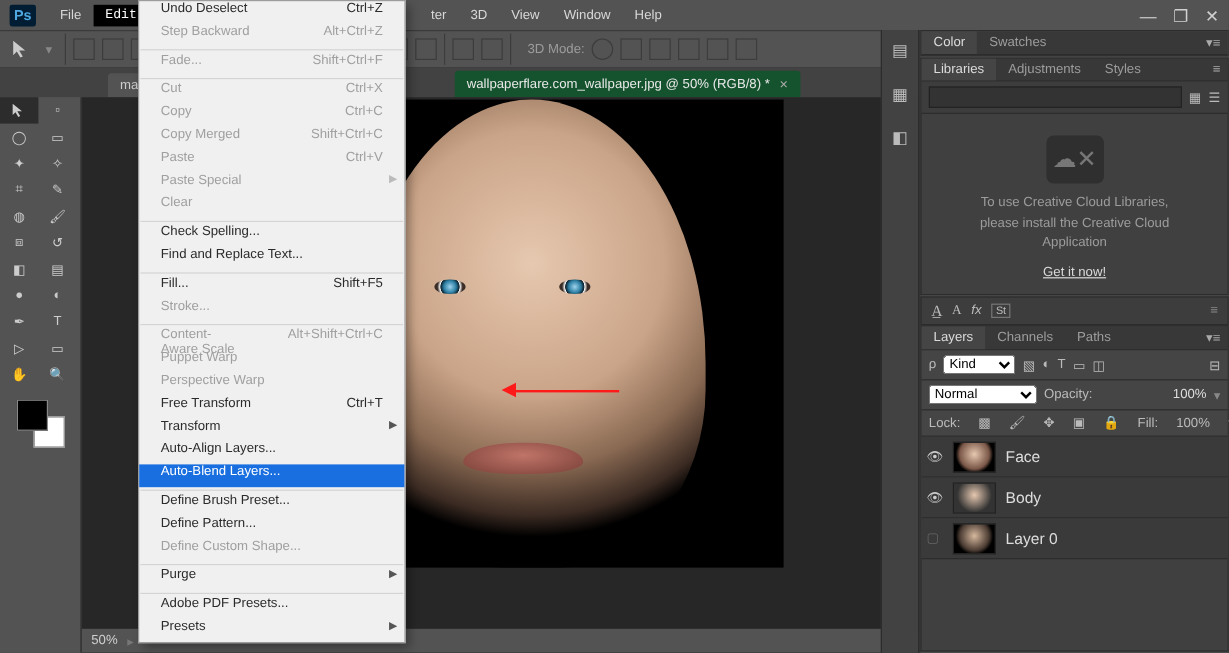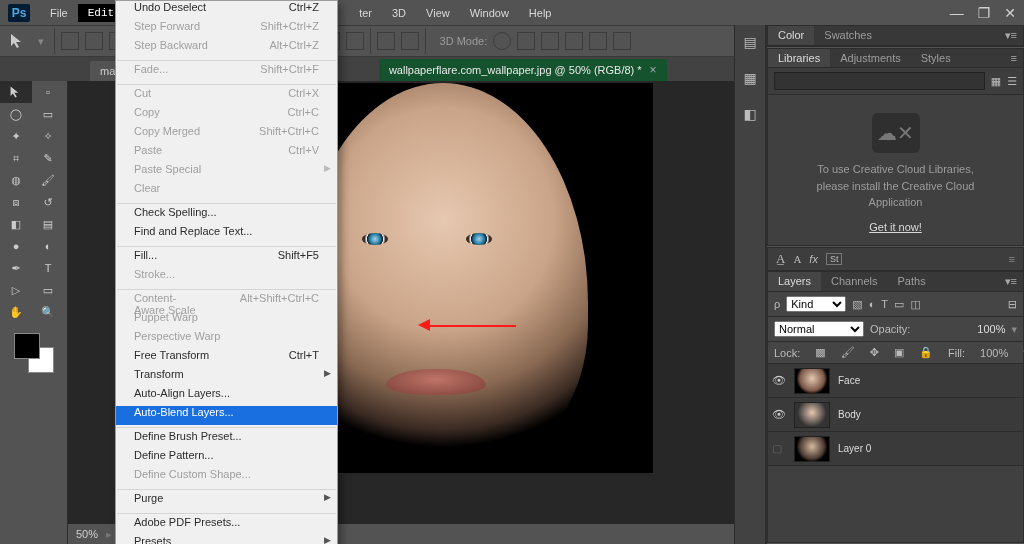--- a/index.html
+++ b/index.html
@@ -70,21 +70,21 @@
 
 
 .charstrip { background:#3d3d3d; height:24px; display:flex; align-items:center; gap:8px; padding:0 8px; font-size:11px; color:#bbb; border:1px solid #2c2c2c;}
 
 
 .layers-body { background:#454545;}
 .row-opts { display:flex; align-items:center; gap:6px; padding:3px 6px; color:#ccc;}
 .row-opts select, .row-opts .selectish { background:#333; color:#ccc; border:1px solid #222; font-size:11px; height:18px;}
 .layerlist .layer { display:flex; align-items:center; height:34px; background:#3a3a3a; border-bottom:1px solid #2c2c2c; padding:0 4px; gap:8px;}
 .layer .thumb { width:36px; height:26px; background:#000; border:1px solid #222; background-size:cover;}
-.layer .lname { color:#ddd; font-size:10px;}
+.layer .lname { color:#ddd; font-size:13px;}
 .layer .thumb.face-t { background: radial-gradient(circle at 50% 40%, #e6c8b0, #7a5748 55%, #000 70%);}
 .layer .thumb.body-t { background: radial-gradient(circle at 50% 40%, #e6c8b0, #333 65%);}
 .layer .thumb.zero-t { background: radial-gradient(circle at 50% 40%, #d6b89e, #4a3b32 55%, #000 70%);}
 
 .select-kind { display:flex; align-items:center; gap:6px; padding:4px 6px; border-bottom:1px solid #2c2c2c;}
 .select-kind .tiny-ico { color:#bbb;}
 .blendrow { display:flex; align-items:center; padding:4px 6px; gap:6px; border-bottom:1px solid #2c2c2c;}
 .blendrow .lab { color:#bbb;}
 .blendrow .val { color:#ddd; margin-left:auto;}
 .lockrow { display:flex; align-items:center; gap:15px; padding:4px 6px; border-bottom:1px solid #2c2c2c; color:#bbb;}
@@ -172,24 +172,20 @@
   <div class="doctab active">
     <span>wallpaperflare.com_wallpaper.jpg @ 50% (RGB/8) *</span>
     <span class="close">×</span>
   </div>
 </div>
 
 <div class="dropdown" id="editMenu">
     <div class="row">
       <span>Undo Deselect</span>
       <span>Ctrl+Z</span>
-    </div>
-    <div class="row disabled">
-      <span>Step Forward</span>
-      <span>Shift+Ctrl+Z</span>
     </div>
     <div class="row disabled">
       <span>Step Backward</span>
       <span>Alt+Ctrl+Z</span>
     </div>
     <hr>
     <div class="row disabled">
       <span>Fade...</span>
       <span>Shift+Ctrl+F</span>
     </div>

